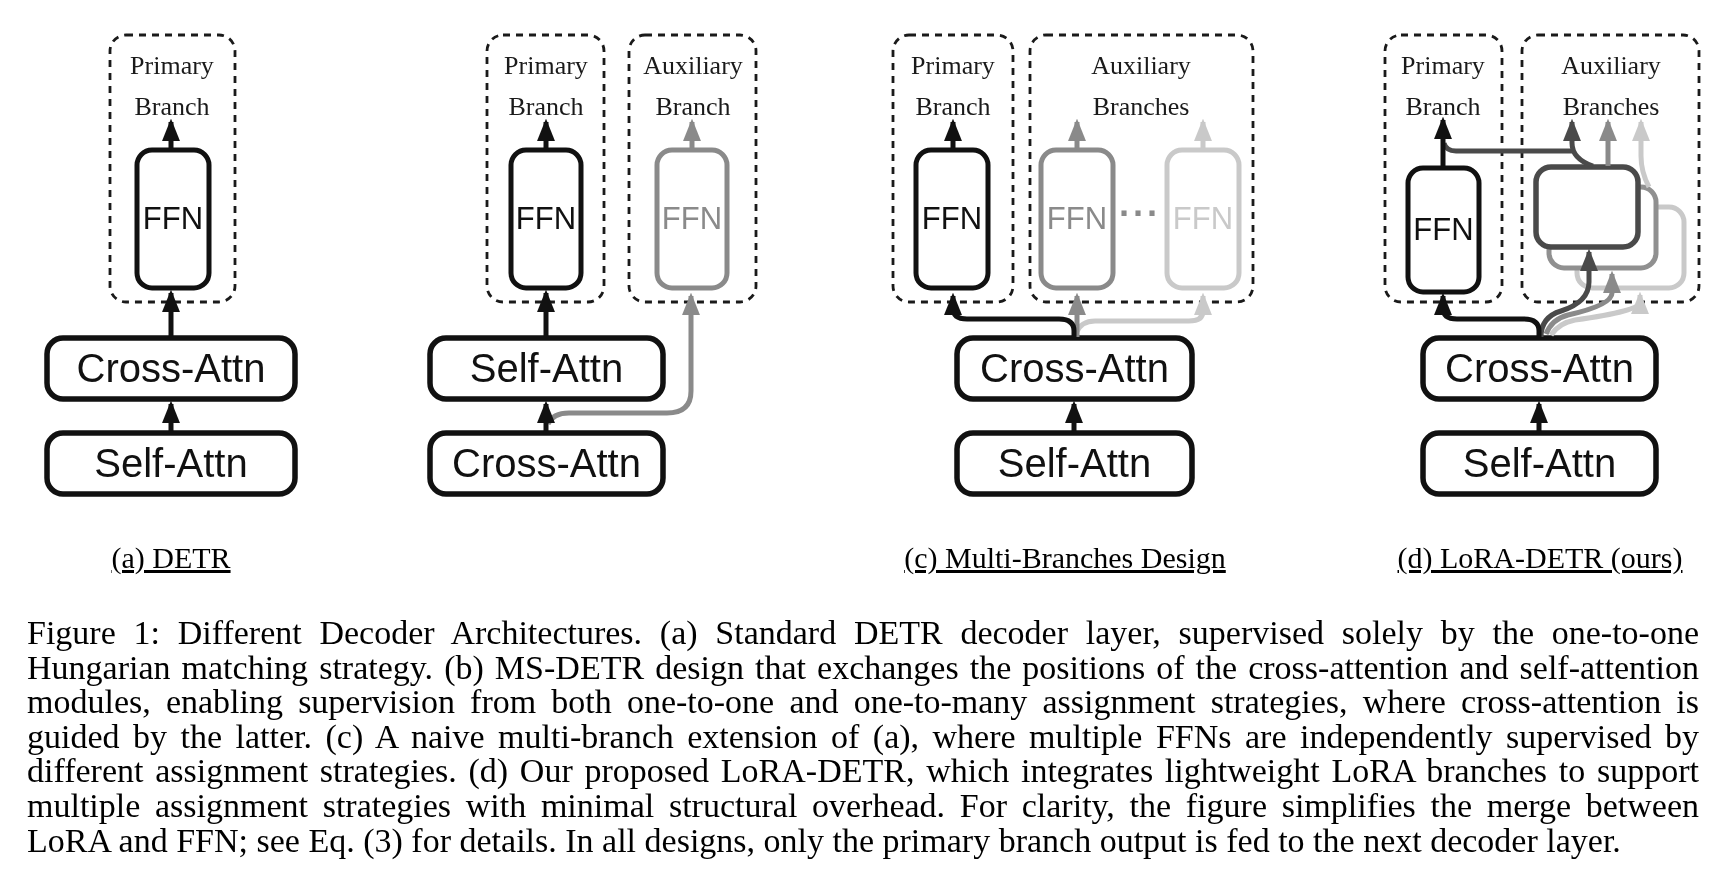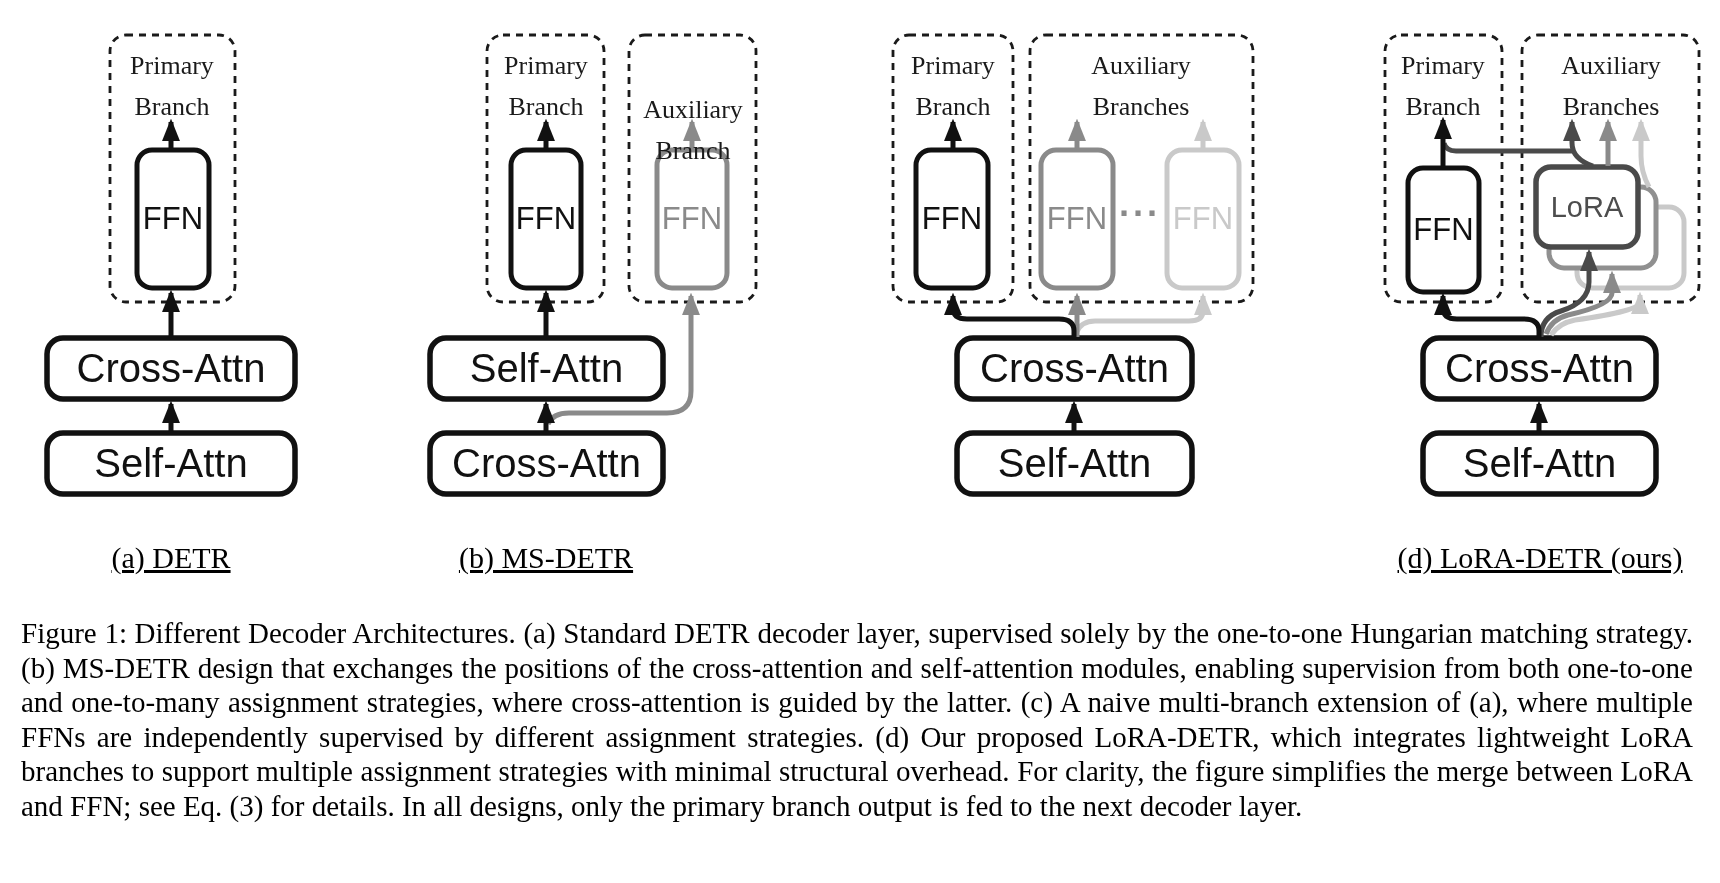--- a/index.html
+++ b/index.html
@@ -12,22 +12,22 @@
   .box-label{display:flex;align-items:center;justify-content:center;
              font-family:"Liberation Sans",sans-serif;font-weight:normal;color:#111111;}
   .ffn-label{font-size:31px;}
   .attn-label{font-size:40px;}
   .lora-label{font-size:29px;color:#4d4d4d;}
   .gray-text{color:#8a8a8a;}
   .light-text{color:#c9c9c9;}
   .dots{font-family:"Liberation Sans",sans-serif;font-weight:bold;font-size:36px;
         color:#8a8a8a;text-align:center;letter-spacing:2px;}
   .subcaption{font-family:"Liberation Serif",serif;font-size:30px;color:#000000;text-align:center;text-decoration:underline;}
-  #caption{position:absolute;left:21px;top:616px;width:1672px;
-           font-family:"Liberation Serif",serif;font-size:29px;line-height:34.6px;
+  #caption{position:absolute;left:27px;top:616px;width:1672px;
+           font-family:"Liberation Serif",serif;font-size:34px;line-height:34.6px;
            color:#000000;text-align:justify;}
 </style>
 </head>
 <body>
 
 <div id="page">
 
   <svg id="diagram-svg" width="1720" height="600" viewBox="0 0 1720 600">
     <defs>
       <marker id="mk-black" viewBox="0 0 10 10" refX="8.5" refY="5" markerWidth="4.5" markerHeight="4.5" orient="auto" markerUnits="strokeWidth">
@@ -108,21 +108,21 @@
     <path d="M 1539 432 L 1539 404" fill="none" stroke="#111111" stroke-width="5" marker-end="url(#mk-black)"></path>
     <path d="M 1649 187 Q 1641 172 1641 156 L 1641 122" fill="none" stroke="#c9c9c9" stroke-width="5" marker-end="url(#mk-light)"></path>
     <path d="M 1608 166 L 1608 122" fill="none" stroke="#8a8a8a" stroke-width="5" marker-end="url(#mk-med)"></path>
     <path d="M 1573 151 L 1456 151 Q 1446 151 1444 143" fill="none" stroke="#4a4a4a" stroke-width="5"></path>
     <path d="M 1593 166 Q 1572 159 1572 143 L 1572 122" fill="none" stroke="#4a4a4a" stroke-width="5" marker-end="url(#mk-dark)"></path>
     <path d="M 1443 166 L 1443 120" fill="none" stroke="#111111" stroke-width="5" marker-end="url(#mk-black)"></path>
   </svg>
 
   <div class="txt branch-label" style="left:112px;top:45px;width:120px;">Primary Branch</div>
   <div class="txt branch-label" style="left:486px;top:45px;width:120px;">Primary Branch</div>
-  <div class="txt branch-label" style="left:628px;top:45px;width:130px;margin-top:44px;">Auxiliary Branch</div>
+  <div class="txt branch-label" style="left:628px;top:45px;width:130px;">Auxiliary Branch</div>
   <div class="txt branch-label" style="left:893px;top:45px;width:120px;">Primary Branch</div>
   <div class="txt branch-label" style="left:1056px;top:45px;width:170px;">Auxiliary Branches</div>
   <div class="txt branch-label" style="left:1383px;top:45px;width:120px;">Primary Branch</div>
   <div class="txt branch-label" style="left:1526px;top:45px;width:170px;">Auxiliary Branches</div>
 
   <div class="txt box-label ffn-label" style="left:137px;top:150px;width:72px;height:138px;">FFN</div>
   <div class="txt box-label attn-label" style="left:47px;top:338px;width:248px;height:61px;">Cross-Attn</div>
   <div class="txt box-label attn-label" style="left:47px;top:433px;width:248px;height:61px;">Self-Attn</div>
 
   <div class="txt box-label ffn-label" style="left:511px;top:150px;width:70px;height:138px;">FFN</div>
@@ -131,23 +131,22 @@
   <div class="txt box-label attn-label" style="left:430px;top:433px;width:233px;height:61px;">Cross-Attn</div>
 
   <div class="txt box-label ffn-label" style="left:916px;top:150px;width:72px;height:138px;">FFN</div>
   <div class="txt box-label ffn-label gray-text" style="left:1041px;top:150px;width:72px;height:138px;">FFN</div>
   <div class="txt dots" style="left:1110px;top:193px;width:60px;">···</div>
   <div class="txt box-label ffn-label light-text" style="left:1167px;top:150px;width:72px;height:138px;">FFN</div>
   <div class="txt box-label attn-label" style="left:957px;top:338px;width:235px;height:61px;">Cross-Attn</div>
   <div class="txt box-label attn-label" style="left:957px;top:433px;width:235px;height:61px;">Self-Attn</div>
 
   <div class="txt box-label ffn-label" style="left:1408px;top:168px;width:71px;height:124px;">FFN</div>
-  <div class="txt box-label lora-label" style="left:1536px;top:167px;width:102px;height:80px;">LoRA</div>
   <div class="txt box-label attn-label" style="left:1423px;top:338px;width:233px;height:61px;">Cross-Attn</div>
   <div class="txt box-label attn-label" style="left:1423px;top:433px;width:233px;height:61px;">Self-Attn</div>
 
   <div class="txt subcaption" style="left:21px;top:541px;width:300px;">(a) DETR</div>
-  <div class="txt subcaption" style="left:396px;top:541px;width:300px;">(b) MS-DETR</div>
+  <div class="txt subcaption" style="left:865px;top:541px;width:400px;">(c) Multi-Branches Design</div>
   <div class="txt subcaption" style="left:1340px;top:541px;width:400px;">(d) LoRA-DETR (ours)</div>
 
   <div id="caption">Figure 1: Different Decoder Architectures. (a) Standard DETR decoder layer, supervised solely by the one-to-one Hungarian matching strategy. (b) MS-DETR design that exchanges the positions of the cross-attention and self-attention modules, enabling supervision from both one-to-one and one-to-many assignment strategies, where cross-attention is guided by the latter. (c) A naive multi-branch extension of (a), where multiple FFNs are independently supervised by different assignment strategies. (d) Our proposed LoRA-DETR, which integrates lightweight LoRA branches to support multiple assignment strategies with minimal structural overhead. For clarity, the figure simplifies the merge between LoRA and FFN; see Eq. (3) for details. In all designs, only the primary branch output is fed to the next decoder layer.</div>
 
 </div>
 
 </body></html>

